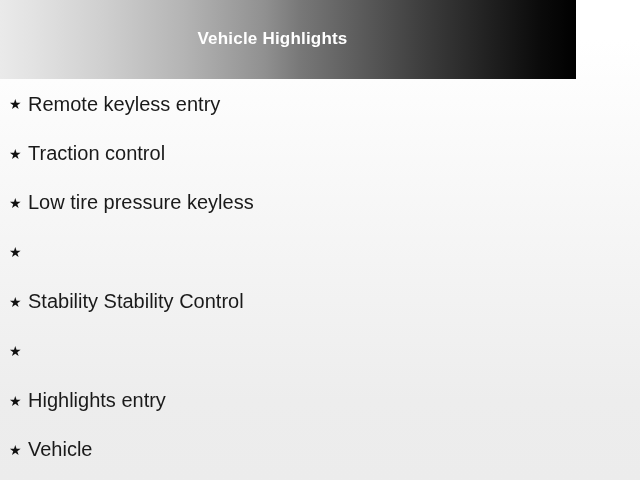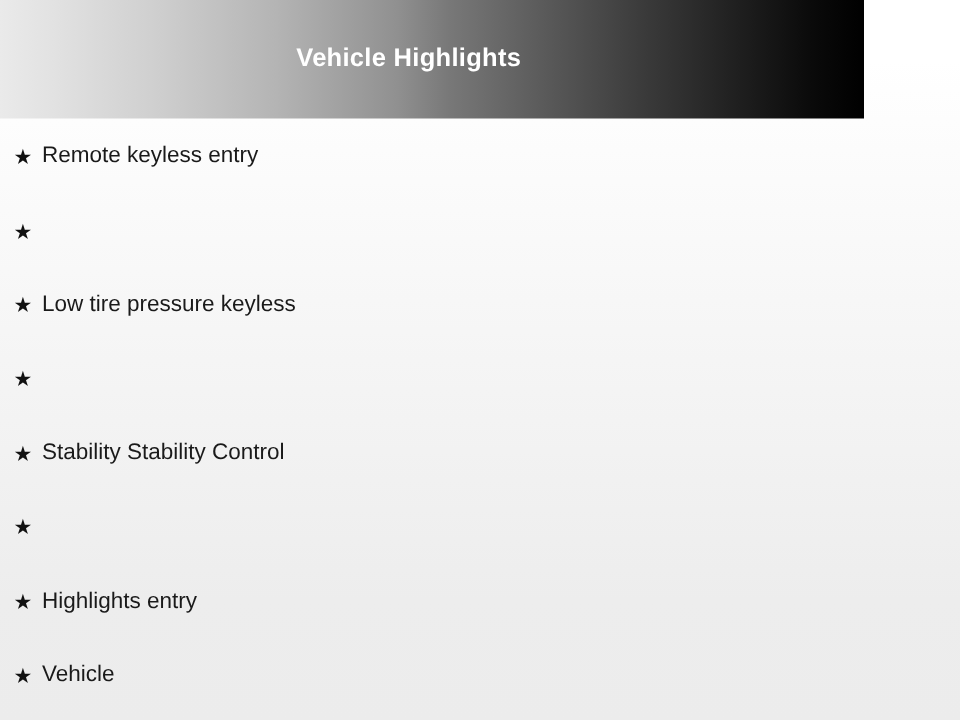--- a/index.html
+++ b/index.html
@@ -93,21 +93,21 @@
     flex: 0 0 19px;
     color: #111111;
     font-size: 14px;
     line-height: 1;
     text-align: left;
     padding-top: 1px;
   }
 
   .highlight-label {
     color: #1a1a1a;
-    font-size: 15px;
+    font-size: 20px;
     line-height: 1;
     white-space: nowrap;
   }
 </style>
 </head>
 <body>
 
 <div id="slide">
 
   <div id="header">
@@ -116,20 +116,21 @@
 
   <ul id="highlights-list">
 
     <li class="highlight-item">
       <span class="bullet-star">★</span>
       <span class="highlight-label">Remote keyless entry</span>
     </li>
 
     <li class="highlight-item">
       <span class="bullet-star">★</span>
+      <span class="highlight-label">Traction control</span>
     </li>
 
     <li class="highlight-item">
       <span class="bullet-star">★</span>
       <span class="highlight-label">Low tire pressure keyless</span>
     </li>
 
     <li class="highlight-item">
       <span class="bullet-star">★</span>
     </li>

